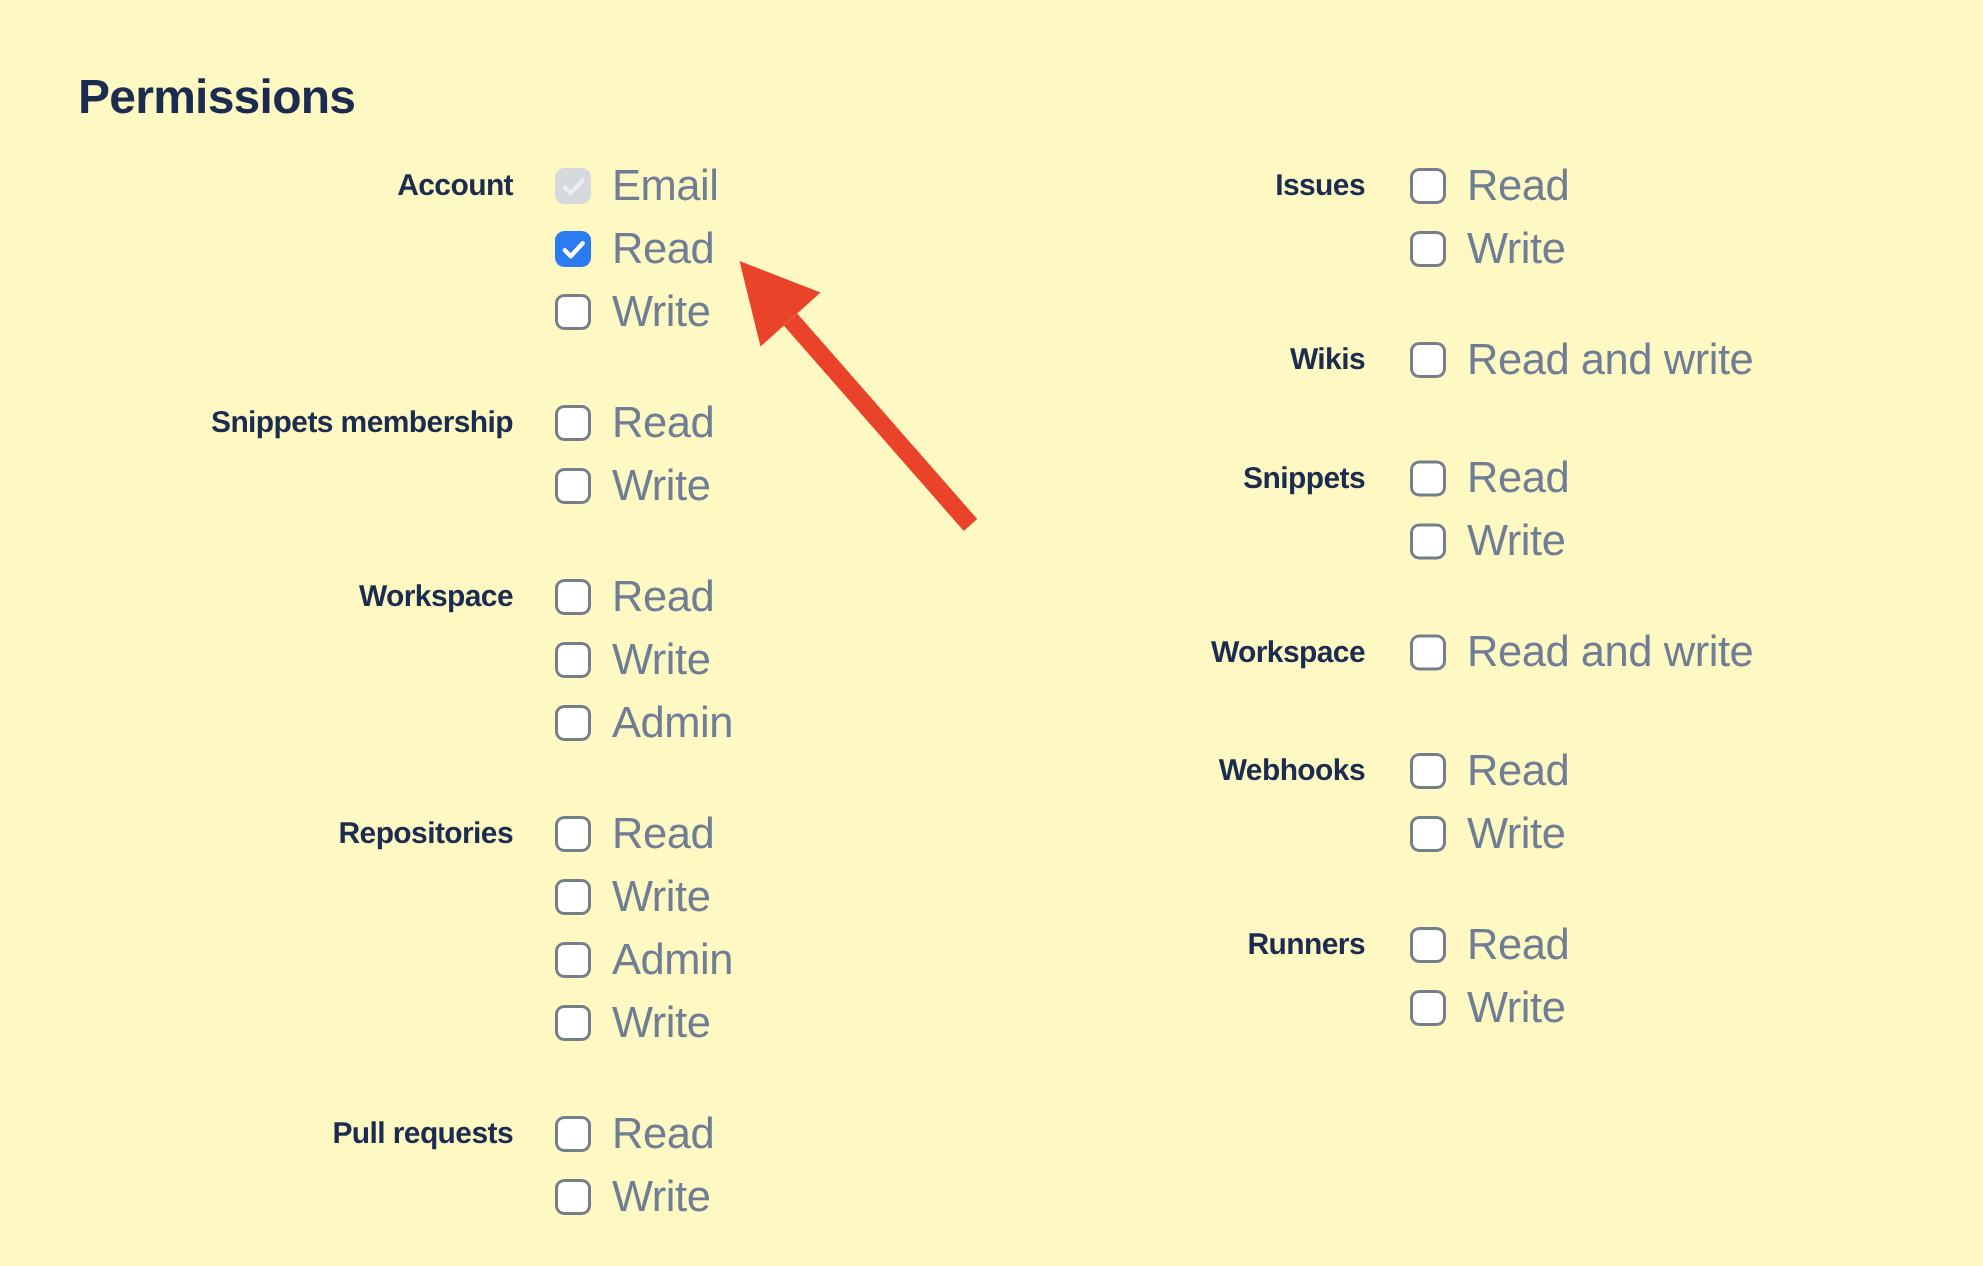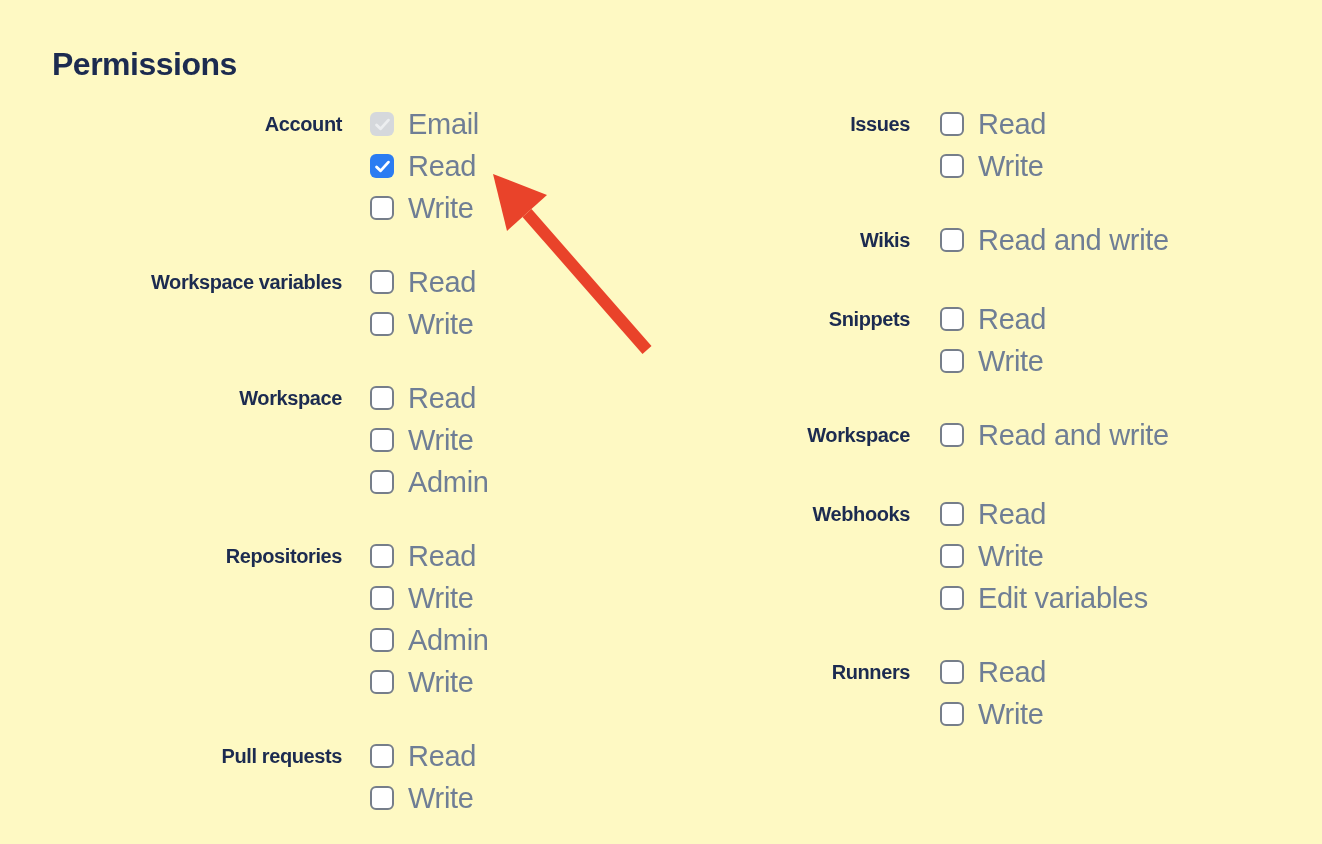--- a/index.html
+++ b/index.html
@@ -82,21 +82,21 @@
           <span class="option-label">Read</span>
         </label>
         <label class="option">
           <span class="checkbox unchecked"></span>
           <span class="option-label">Write</span>
         </label>
       </div>
     </div>
 
     <div class="group">
-      <div class="group-label">Workspace variables</div>
+      <div class="group-label">Snippets membership</div>
       <div class="options">
         <label class="option">
           <span class="checkbox unchecked"></span>
           <span class="option-label">Read</span>
         </label>
         <label class="option">
           <span class="checkbox unchecked"></span>
           <span class="option-label">Write</span>
         </label>
       </div>
@@ -211,24 +211,20 @@
     <div class="group">
       <div class="group-label">Webhooks</div>
       <div class="options">
         <label class="option">
           <span class="checkbox unchecked"></span>
           <span class="option-label">Read</span>
         </label>
         <label class="option">
           <span class="checkbox unchecked"></span>
           <span class="option-label">Write</span>
-        </label>
-        <label class="option">
-          <span class="checkbox unchecked"></span>
-          <span class="option-label">Edit variables</span>
         </label>
       </div>
     </div>
 
     <div class="group">
       <div class="group-label">Runners</div>
       <div class="options">
         <label class="option">
           <span class="checkbox unchecked"></span>
           <span class="option-label">Read</span>

